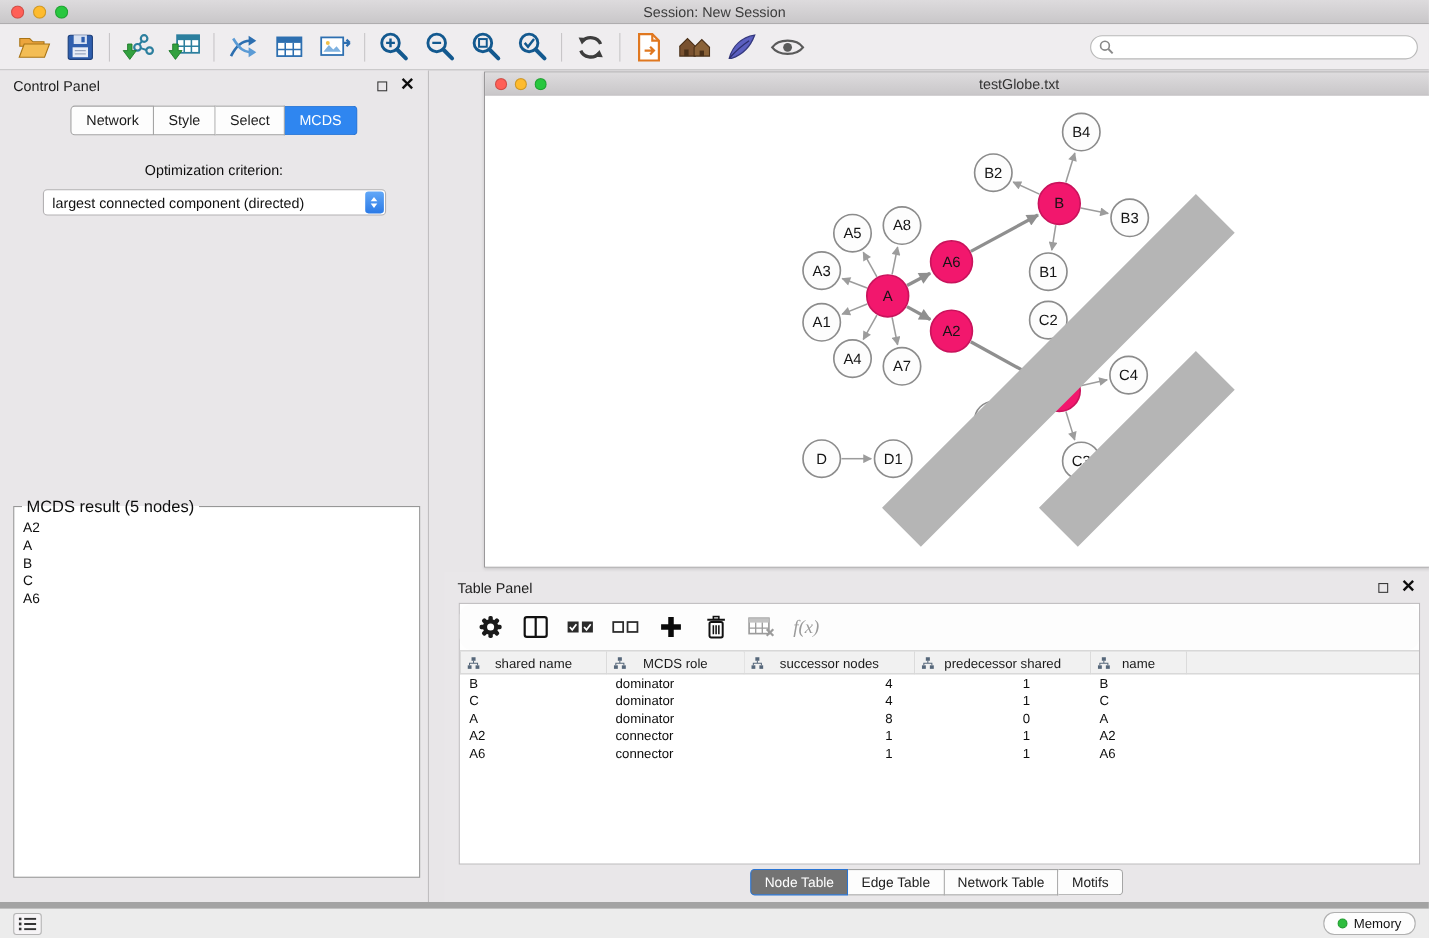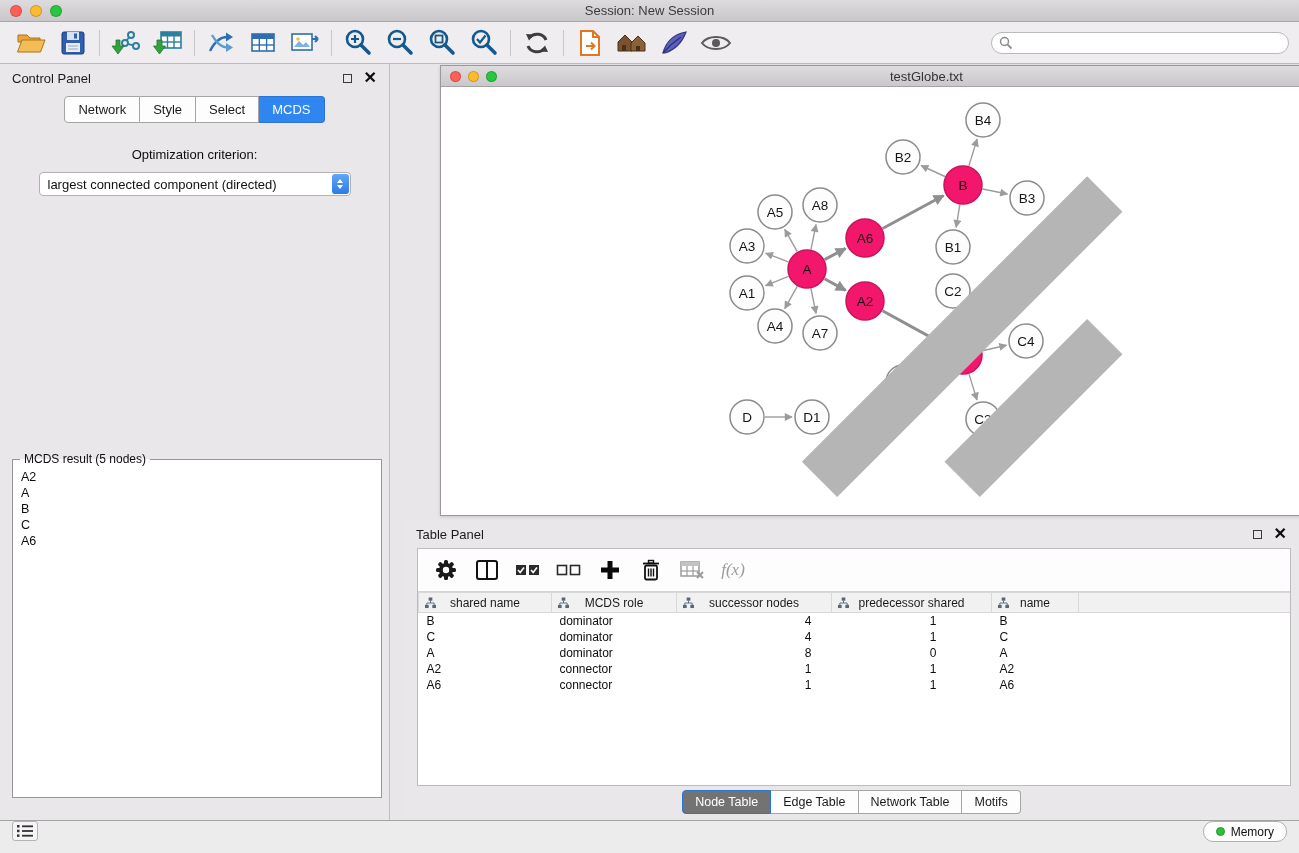--- a/index.html
+++ b/index.html
@@ -44,21 +44,21 @@
     border-radius:4px; font-size:13px; color:#111; display:flex; align-items:center; padding-left:8px; position:relative; }
   .dd-stepper { position:absolute; right:1px; top:1px; bottom:1px; width:17px; border-radius:3px;
     background:linear-gradient(#62a8f8,#2b7ae6); display:flex; flex-direction:column; align-items:center; justify-content:center; gap:2px; }
   .tri-up { width:0; height:0; border-left:3.5px solid transparent; border-right:3.5px solid transparent; border-bottom:4.5px solid #fff; }
   .tri-down { width:0; height:0; border-left:3.5px solid transparent; border-right:3.5px solid transparent; border-top:4.5px solid #fff; }
   .cp-buttons { display:flex; justify-content:center; gap:14px; margin-top:13px; }
   .btn { height:22px; padding:0 13px; background:#fff; border:1px solid #ababab; border-radius:4px;
     font-size:13px; color:#111; display:flex; align-items:center; }
   .result-box { position:absolute; left:12px; width:370px; top:388px; height:346px;
     background:#fff; border:1px solid #979797; padding:3px 6px; }
-  .result-box legend { font-size:12px; color:#0d0d0d; padding:0 4px; margin-left:1px; }
+  .result-box legend { font-size:15px; color:#0d0d0d; padding:0 4px; margin-left:1px; }
   .result-item { font-size:12.5px; color:#0d0d0d; line-height:16px; padding-left:2px; }
 
   
   .net-window { position:absolute; left:404px; top:65px; width:973px; height:451px;
     border:1px solid #9a989a; background:#fff; box-shadow:0 1px 3px rgba(0,0,0,.15);margin-left:36px; }
   .net-titlebar { height:21px; background:linear-gradient(#dedcde,#c9c7c9); border-bottom:1px solid #a5a3a5;
     display:flex; align-items:center; justify-content:center; position:relative; }
   .net-titlebar .title { font-size:13px; color:#333; }
   .net-traffic { position:absolute; left:9px; top:5px; display:flex; gap:7px; }
   .net-traffic .light { width:11px; height:11px; }
@@ -83,21 +83,21 @@
   tbody td.num-p { text-align:right; padding-right:55px; }
   .tp-tabs { position:absolute; left:0; right:0; top:270px; display:flex; justify-content:center; }
   .tp-tab { padding:4px 12px; font-size:12.5px; background:#fdfdfd; border:1px solid #a5a5a5;
     border-left-width:0; color:#1c1c1c; }
   .tp-tab:first-child { border-left-width:1px; border-radius:4px 0 0 4px; }
   .tp-tab:last-child { border-radius:0 4px 4px 0; }
   .tp-tab.active { background:#737373; border-color:#2a74d2; color:#fff; }
 
   
   .statusbar { position:absolute; left:0; right:0; top:820px; height:33px; background:#ececec;
-    border-top:1px solid #a3a3a3; display:flex; align-items:flex-start; padding:0 12px; }
+    border-top:6px solid #a3a3a3; display:flex; align-items:center; padding:0 12px; }
   .status-list-btn { width:26px; height:20px; border:1px solid #b4b4b4; border-radius:3px;
     background:#f6f4f6; display:flex; align-items:center; justify-content:center; }
   .memory-btn { margin-left:auto; height:21px; border:1px solid #b0b0b0; border-radius:10px;
     background:#fdfdfd; display:flex; align-items:center; gap:6px; padding:0 12px; font-size:12px; color:#111; }
   .green-dot { width:9px; height:9px; border-radius:50%; background:#2ebd3e; border:1px solid #1f9a2e; }
 </style>
 </head>
 <body>
 
 <div class="app">

